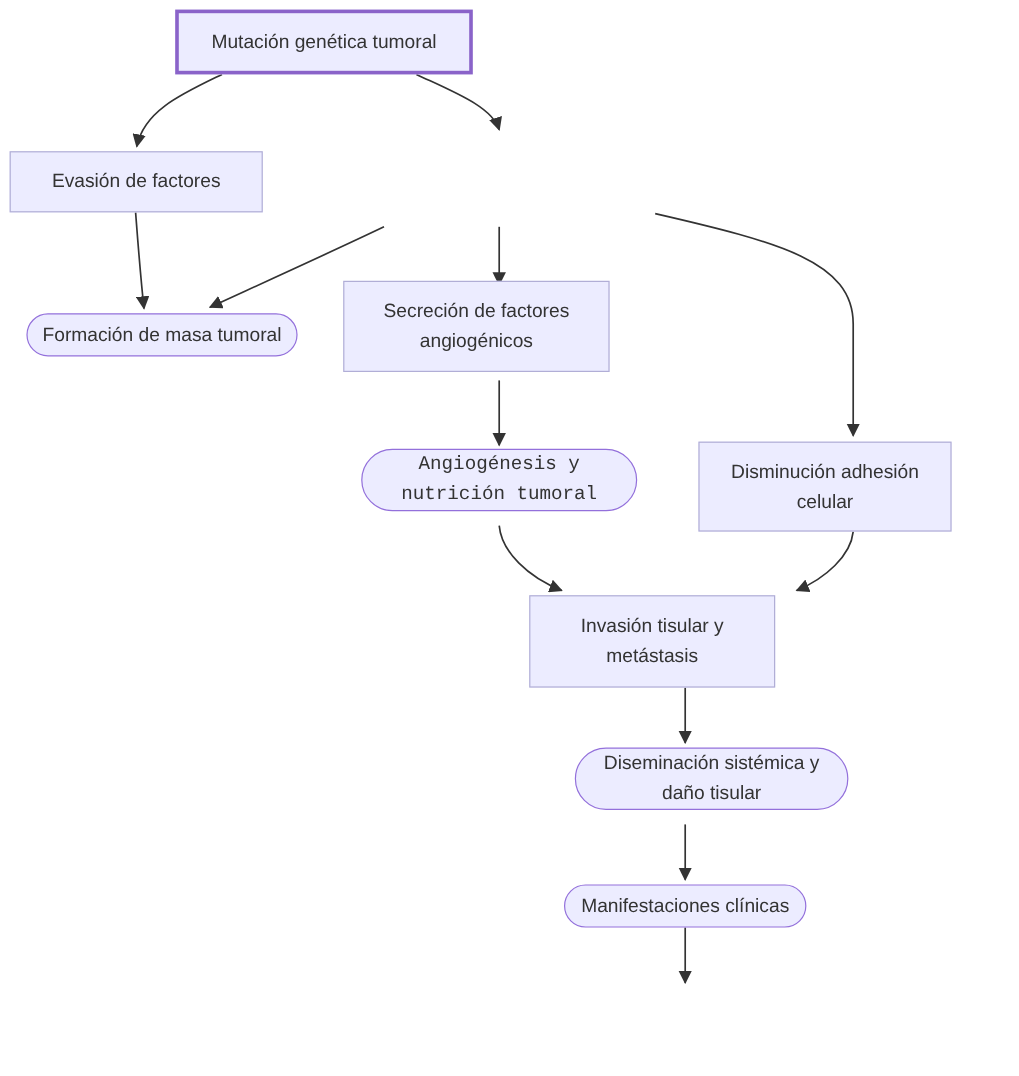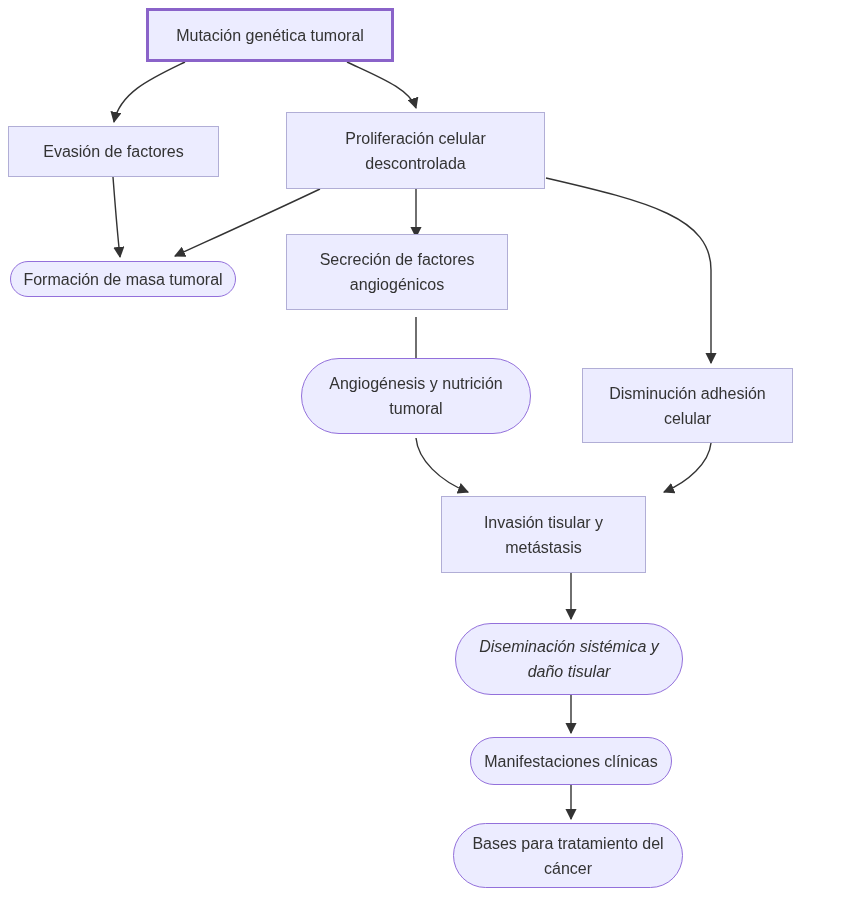--- a/index.html
+++ b/index.html
@@ -77,49 +77,43 @@
   </svg>
 
   <div class="node rect emphasis" style="left:146px; top:8px; width:248px; height:54px;">
     <span class="label">Mutación genética tumoral</span>
   </div>
 
   <div class="node rect" style="left:8px; top:126px; width:211px; height:51px;">
     <span class="label">Evasión de factores</span>
   </div>
 
-  <div class="node rect" style="left:286px; top:112px; width:259px; height:77px;">
-    <span class="label">Proliferación celular descontrolada</span>
-  </div>
 
-  <div class="node stadium" style="left:10px; top:261px; width:226px; height:36px;">
+  <div class="node stadium" style="left:22px; top:261px; width:226px; height:36px;">
     <span class="label">Formación de masa tumoral</span>
   </div>
 
   <div class="node rect" style="left:286px; top:234px; width:222px; height:76px;">
     <span class="label">Secreción de factores angiogénicos</span>
   </div>
 
-  <div class="node stadium" style="left:301px; top:358px; width:230px; height:76px;">
+  <div class="node stadium" style="left:301px; top:374px; width:230px; height:52px;font-family:Liberation Mono, monospace;">
     <span class="label">Angiogénesis y nutrición tumoral</span>
   </div>
 
   <div class="node rect" style="left:582px; top:368px; width:211px; height:75px;">
     <span class="label">Disminución adhesión celular</span>
   </div>
 
   <div class="node rect" style="left:441px; top:496px; width:205px; height:77px;">
     <span class="label">Invasión tisular y metástasis</span>
   </div>
 
-  <div class="node stadium" style="left:455px; top:623px; width:228px; height:72px;font-style:italic;">
+  <div class="node stadium" style="left:479px; top:623px; width:228px; height:52px;">
     <span class="label">Diseminación sistémica y daño tisular</span>
   </div>
 
-  <div class="node stadium" style="left:470px; top:737px; width:202px; height:48px;">
+  <div class="node stadium" style="left:470px; top:737px; width:202px; height:36px;">
     <span class="label">Manifestaciones clínicas</span>
   </div>
 
-  <div class="node stadium" style="left:453px; top:823px; width:230px; height:65px;">
-    <span class="label">Bases para tratamiento del cáncer</span>
-  </div>
 
 </div>
 
 </body></html>

